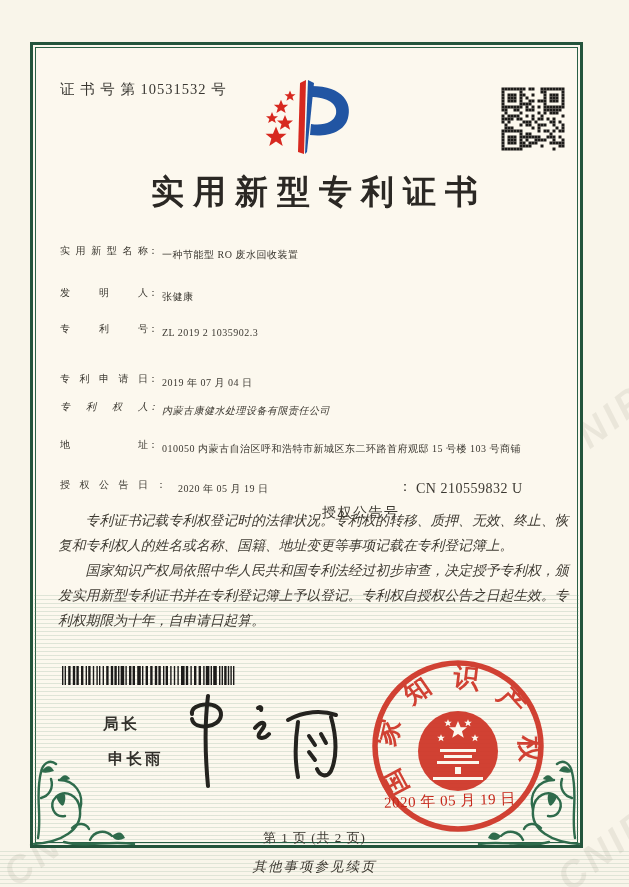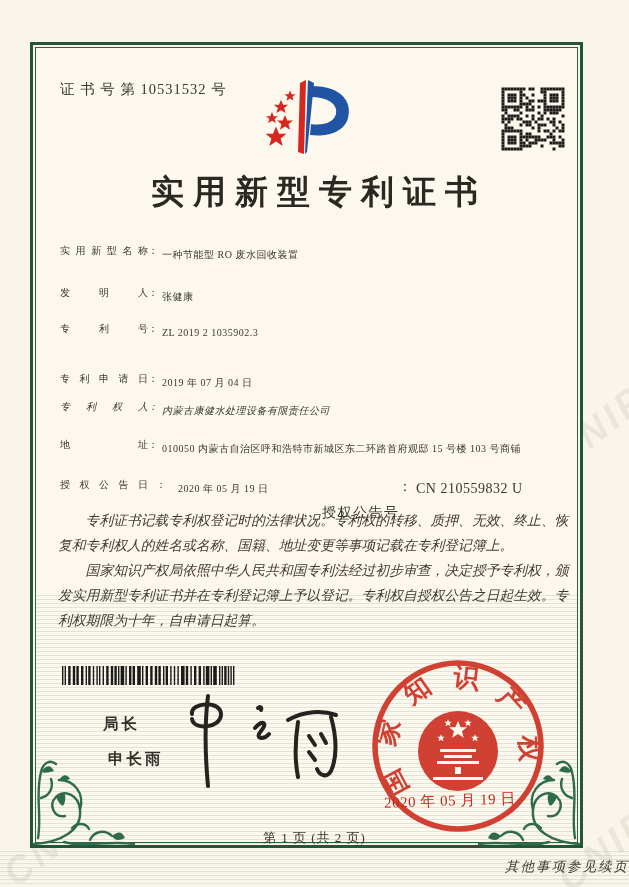--- a/index.html
+++ b/index.html
@@ -85,21 +85,21 @@
   .seal-date{
     position:absolute;left:384px;top:791px;width:160px;
     font-size:15px;color:#c6281b;letter-spacing:.5px;transform:rotate(-2deg);
     white-space:nowrap;
   }
   .page-info{
     position:absolute;left:0;top:817px;width:629px;text-align:center;
     font-size:13px;color:#3b3831;letter-spacing:1px;margin-top:12px;
   }
   .continuation{
-    position:absolute;left:0;top:858px;width:629px;text-align:right;
+    position:absolute;left:0;top:858px;width:629px;text-align:center;
     font-size:13.5px;color:#3e3a32;font-style:italic;letter-spacing:2px;
   }
   .ornament{position:absolute;pointer-events:none;}
   .ornament.left{left:28px;top:738px;}
   .ornament.right{right:44px;top:738px;transform:scaleX(-1);}
 </style>
 </head>
 <body>
 
 <div class="page">

